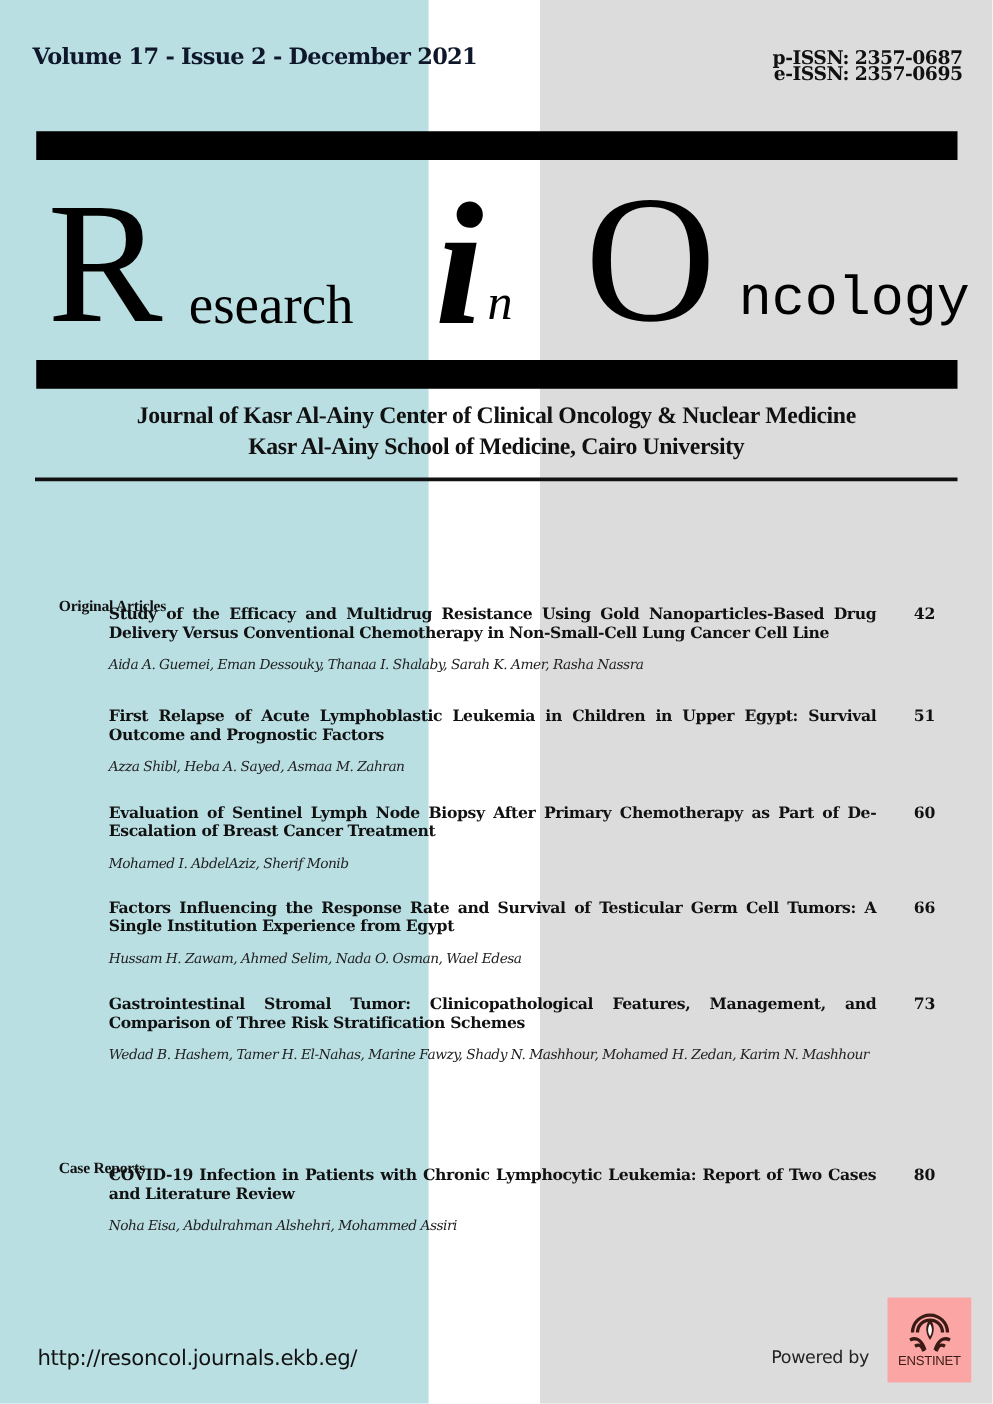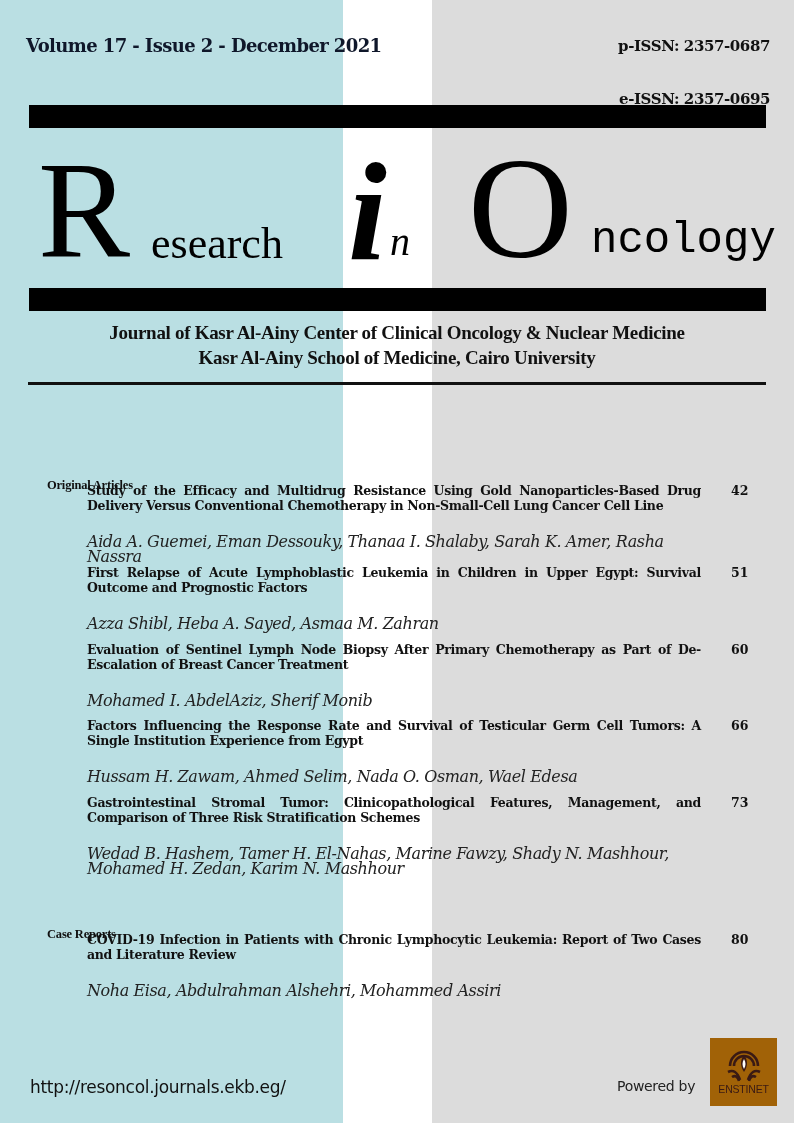--- a/index.html
+++ b/index.html
@@ -16,21 +16,21 @@
 
   .volume {
     left: 26px; top: 35px; font-size: 18px; font-weight: bold;
     font-family: "DejaVu Serif", serif; letter-spacing: -0.6px; color: #0f172a;
   }
   .issn {
     right: 24px; text-align: right; font-size: 15px; font-weight: bold;
     font-family: "DejaVu Serif", serif; letter-spacing: -0.4px;
   }
   .issn.p { top: 37px; }
-  .issn.e { top: 50px; margin-top: 40px; }
+  .issn.e { top: 50px; }
 
   .bar { background: #000; left: 29px; width: 737px; height: 23px; }
   .bar.top { top: 105px; }
   .bar.bottom { top: 288px; }
 
   .masthead { font-family: "Liberation Serif", serif; color: #000; line-height: 1; }
   .m-R { left: 38px; top: 142px; font-size: 138px; }
   .m-esearch { left: 151px; top: 222px; font-size: 44px; }
   .m-i { left: 348px; top: 142px; font-size: 140px; font-style: italic; font-weight: bold; }
   .m-n { left: 390px; top: 222px; font-size: 40px; font-style: italic; }
@@ -53,34 +53,34 @@
   .article { left: 87px; width: 680px; }
   .article .title {
     width: 614px; font-size: 12.5px; font-weight: bold; line-height: 15px;
     font-family: "DejaVu Serif", serif; letter-spacing: -0.3px; text-align: justify;
   }
   .article .page {
     position: absolute; left: 644px; top: 0; font-size: 12.5px; font-weight: bold;
     font-family: "DejaVu Serif", serif;
   }
   .article .authors {
-    margin-top: 21px; width: 614px; font-size: 16px; font-style: italic; line-height: 15px;
+    margin-top: 11px; width: 614px; font-size: 11px; font-style: italic; line-height: 15px;
     font-family: "DejaVu Serif", serif; letter-spacing: -0.4px; color: #222;
   }
 
   .url {
     left: 30px; top: 1077px; font-size: 17px; font-family: "DejaVu Sans", sans-serif;
     letter-spacing: -0.3px; color: #111;
   }
   .powered {
     left: 617px; top: 1078px; font-size: 14px; font-family: "DejaVu Sans", sans-serif;
     letter-spacing: -0.3px; color: #222;
   }
   .logo-box {
-    left: 710px; top: 1038px; width: 67px; height: 68px; background: #a16207;
+    left: 710px; top: 1038px; width: 67px; height: 68px; background: #fca5a5;
     display: flex; flex-direction: column; align-items: center; justify-content: flex-start;
   }
   .logo-box svg { margin-top: 4px; }
   .logo-text {
     font-family: "Liberation Sans", sans-serif; font-size: 10.5px; color: #3a1a14;
     margin-top: 1px; letter-spacing: -0.2px;
   }
 </style>
 </head>
 <body>

